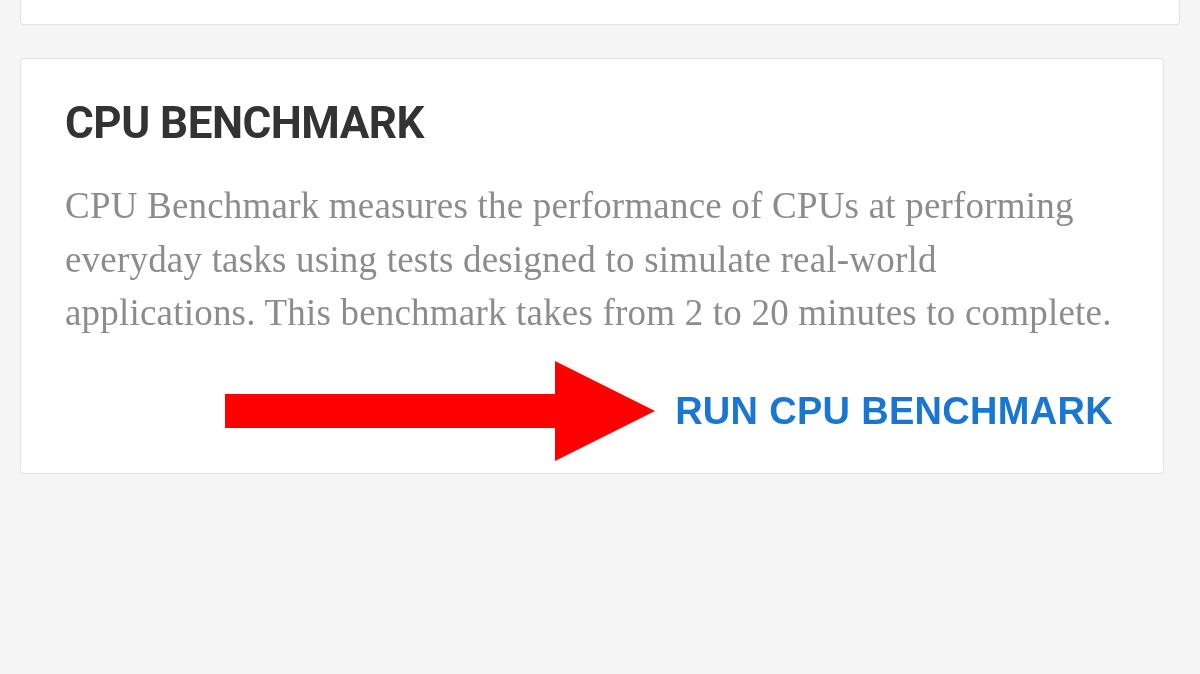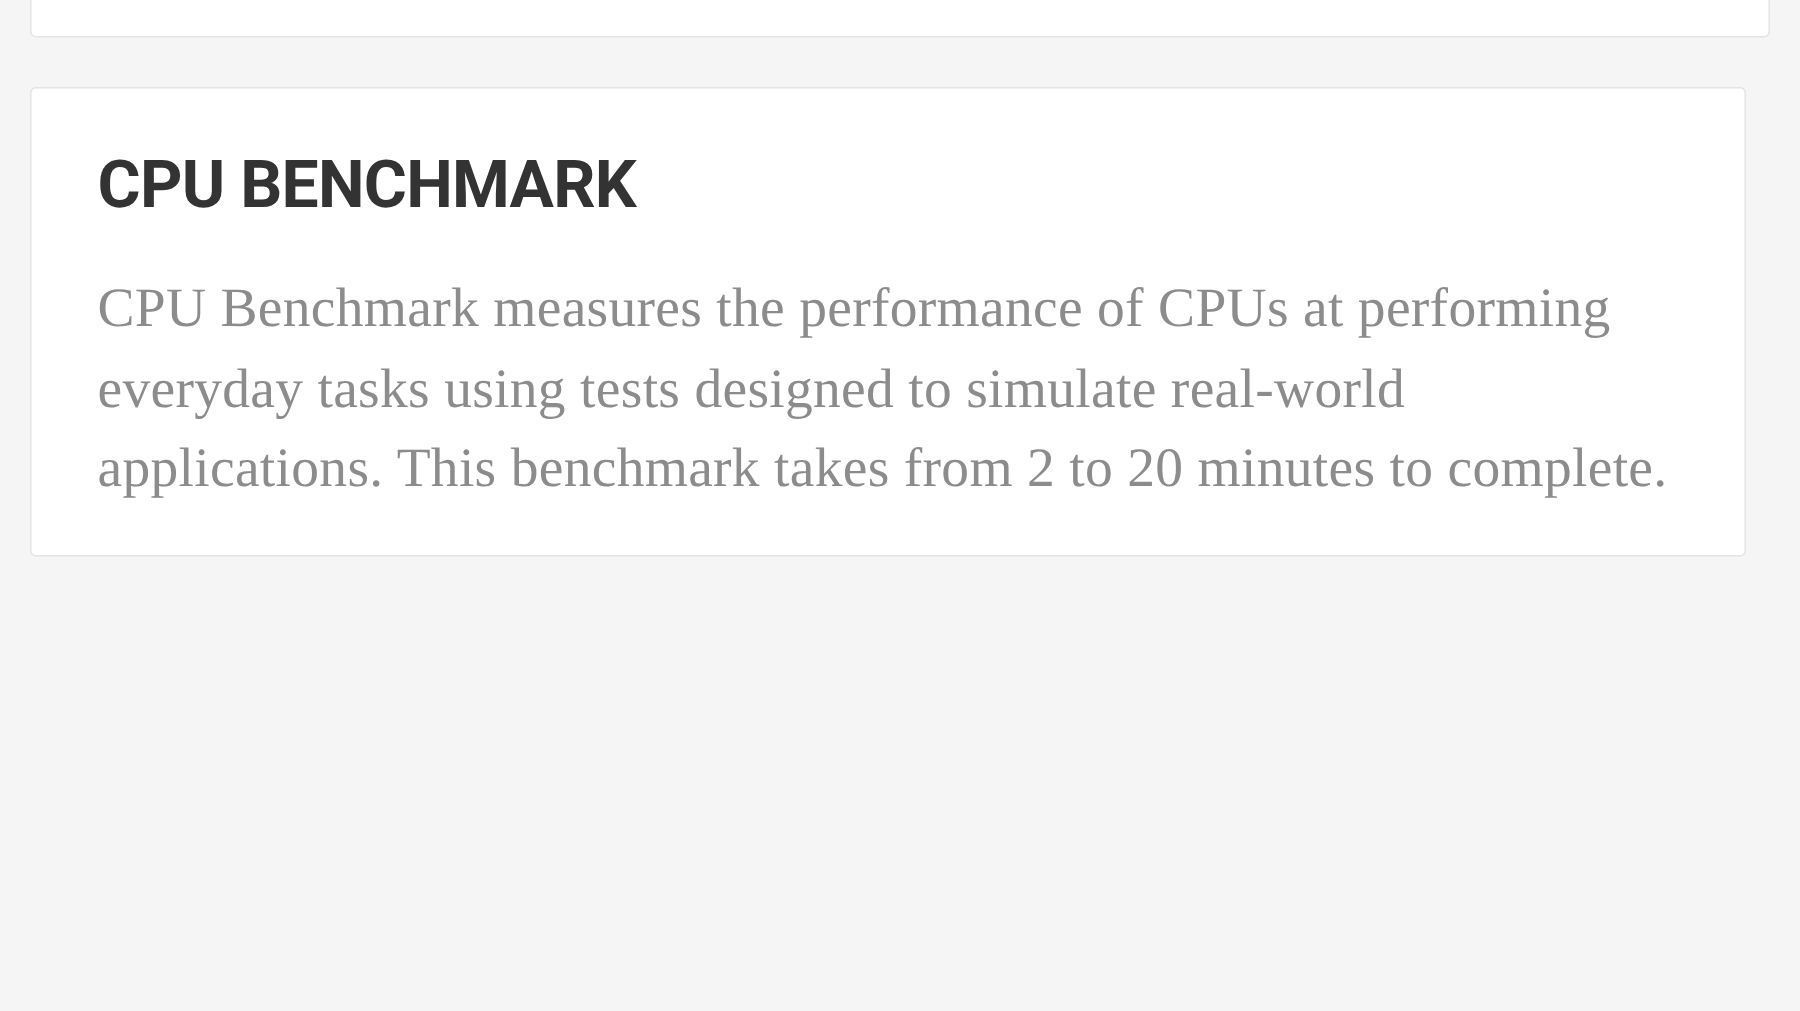--- a/index.html
+++ b/index.html
@@ -73,13 +73,20 @@
     }
   </style>
 </head>
 <body>
 
 <div class="card-partial"></div>
 
 <div class="card">
   <h2 class="card-title">CPU BENCHMARK</h2>
   <p class="card-description">CPU Benchmark measures the performance of CPUs at performing everyday tasks using tests designed to simulate real-world applications. This benchmark takes from 2 to 20 minutes to complete.</p>
+  <div class="card-action-row">
+    <svg class="arrow-annotation" width="430" height="110" viewBox="0 0 430 110">
+      <rect x="0" y="38" width="340" height="34" fill="#ff0000"></rect>
+      <polygon points="330,5 430,55 330,105" fill="#ff0000"></polygon>
+    </svg>
+    <button class="run-button">RUN CPU BENCHMARK</button>
+  </div>
 </div>
 
 </body></html>

